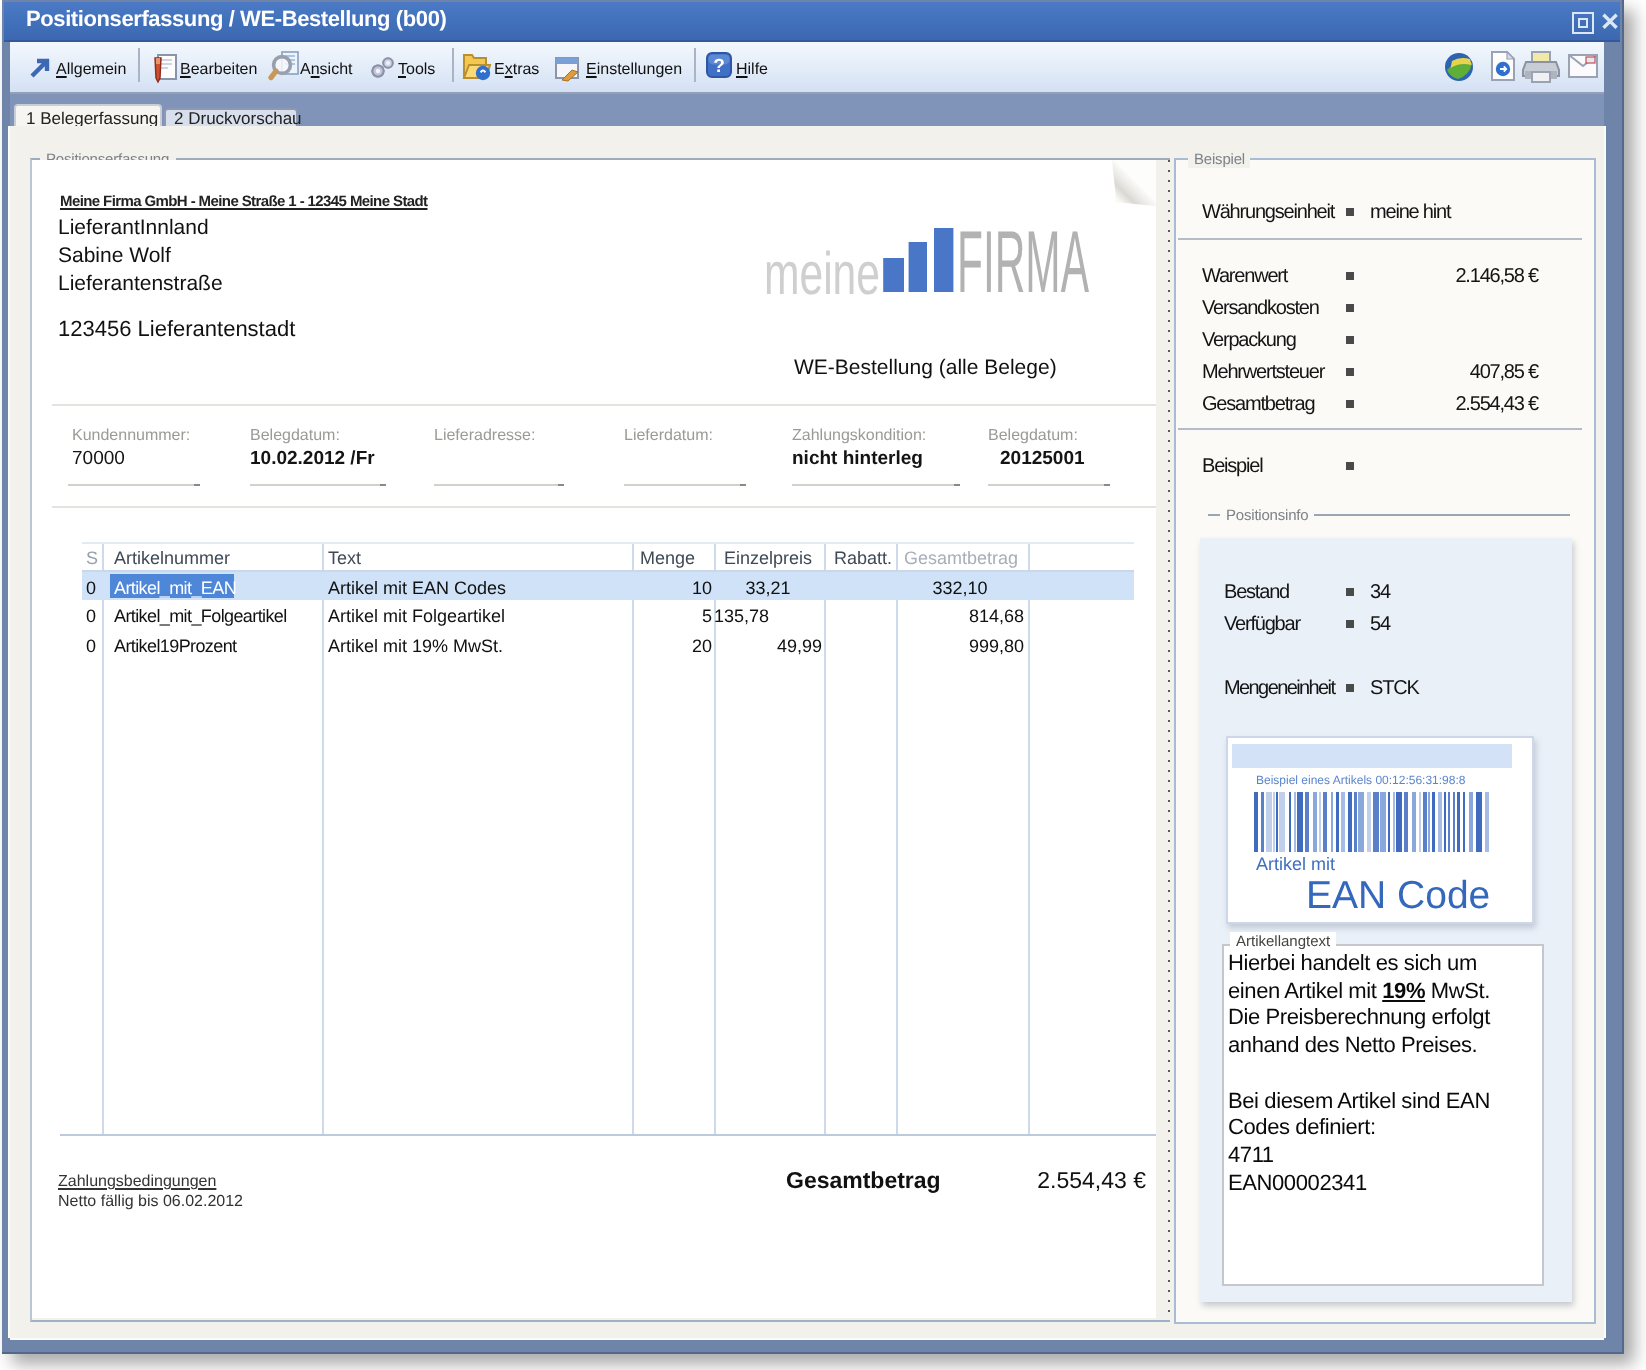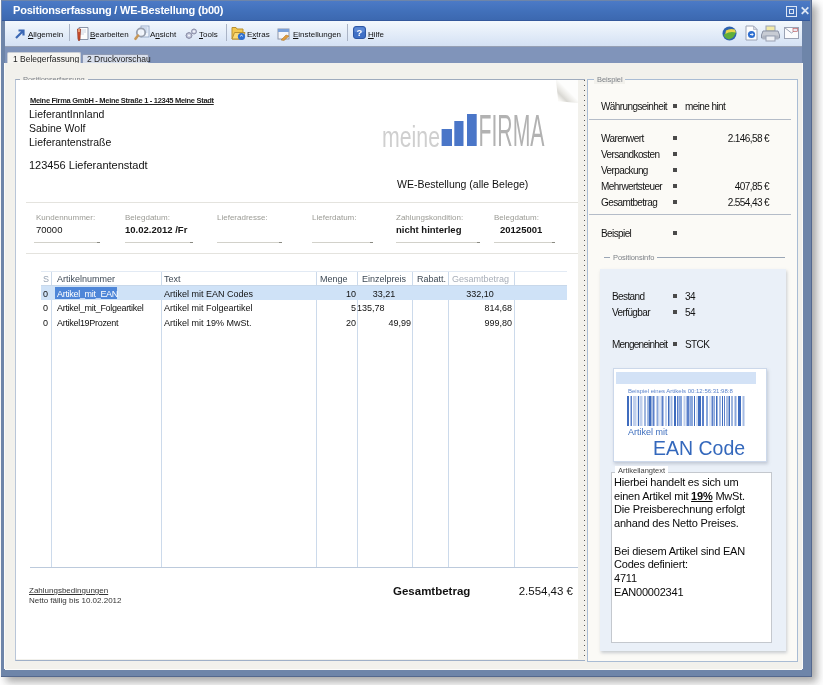--- a/index.html
+++ b/index.html
@@ -208,21 +208,21 @@
 
     <div class="a" style="left:43px;top:318px">0</div>
     <div class="a" style="left:57px;top:318px;letter-spacing:-.3px">Artikel19Prozent</div>
     <div class="a" style="left:164px;top:318px">Artikel mit 19% MwSt.</div>
     <div class="a" style="left:316px;top:318px;width:40px;text-align:right">20</div>
     <div class="a" style="left:357px;top:318px;width:54px;text-align:right">49,99</div>
     <div class="a" style="left:448px;top:318px;width:64px;text-align:right">999,80</div>
   </div>
 
   <div class="a" style="left:29px;top:586px;font-size:8px;color:#333;text-decoration:underline">Zahlungsbedingungen</div>
-  <div class="a" style="left:29px;top:596px;font-size:8px;color:#333">Netto fällig bis 10.02.2012</div>
+  <div class="a" style="left:29px;top:596px;font-size:8px;color:#333">Netto fällig bis 06.02.2012</div>
   <div class="a" style="left:393px;top:585px;font-size:11.5px;font-weight:bold;color:#111">Gesamtbetrag</div>
   <div class="a" style="left:473px;top:585px;width:100px;text-align:right;font-size:11.5px;color:#111">2.554,43 €</div>
 </div>
 
 <div class="a" style="left:587px;top:79px;width:209px;height:581px;border:1px solid #a9bcd4;background:#fbfaf6"></div>
 <div class="gb-label" style="left:594px;top:75px">Beispiel</div>
 <div id="beleginfo" style="position:absolute;left:0;top:0">
 
   <div style="position:absolute;left:0;top:0;font-size:10px;color:#141414;letter-spacing:-.6px;z-index:3">
     <div class="a" style="left:601px;top:101px">Währungseinheit</div>

